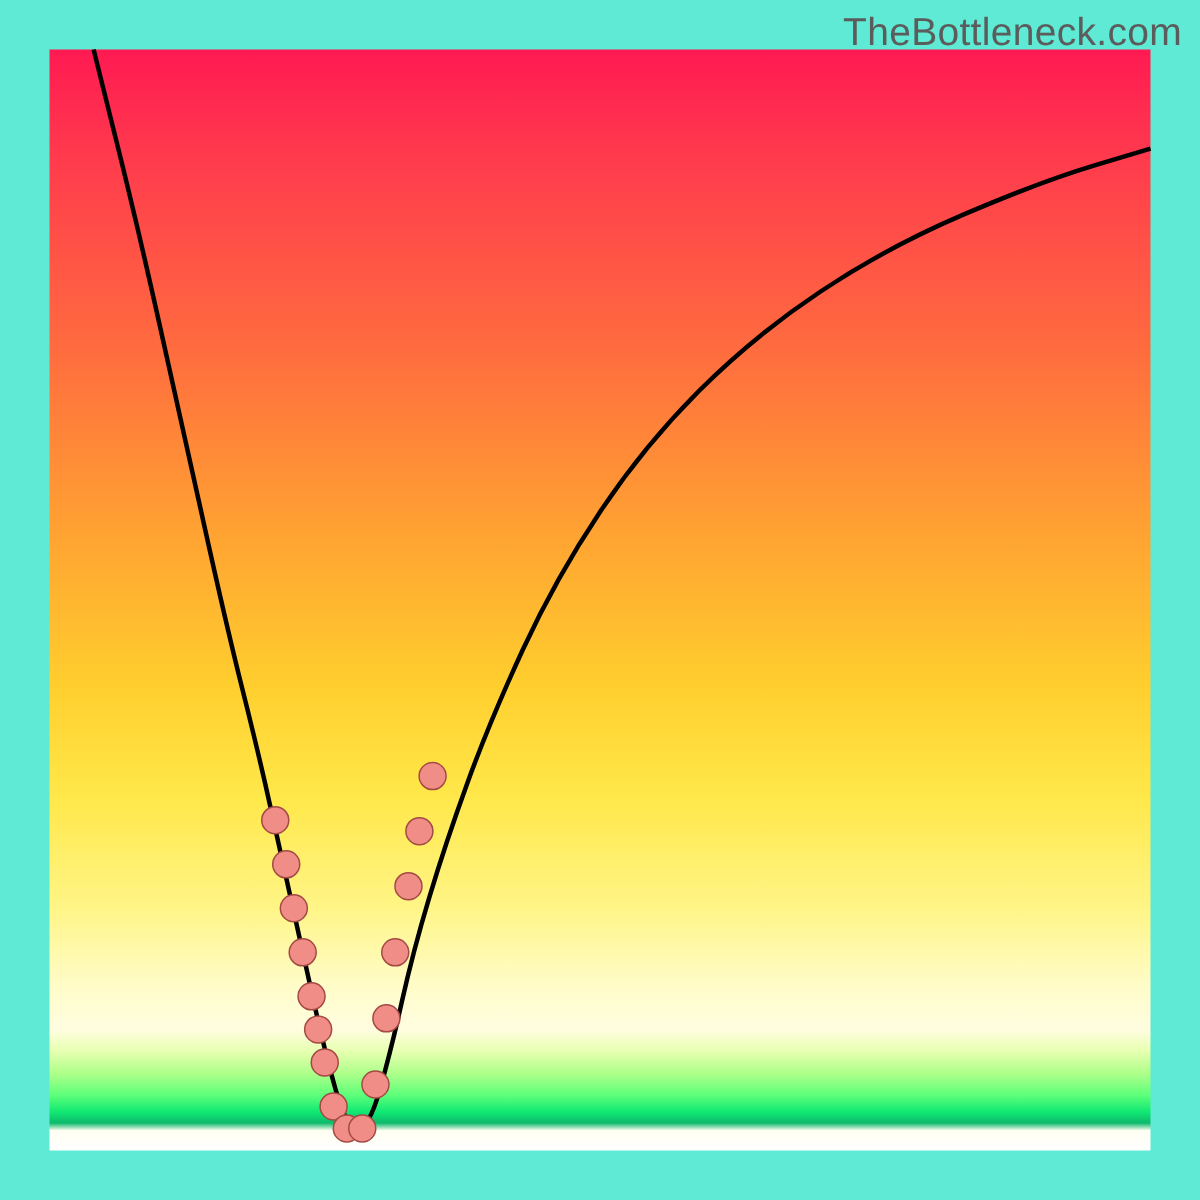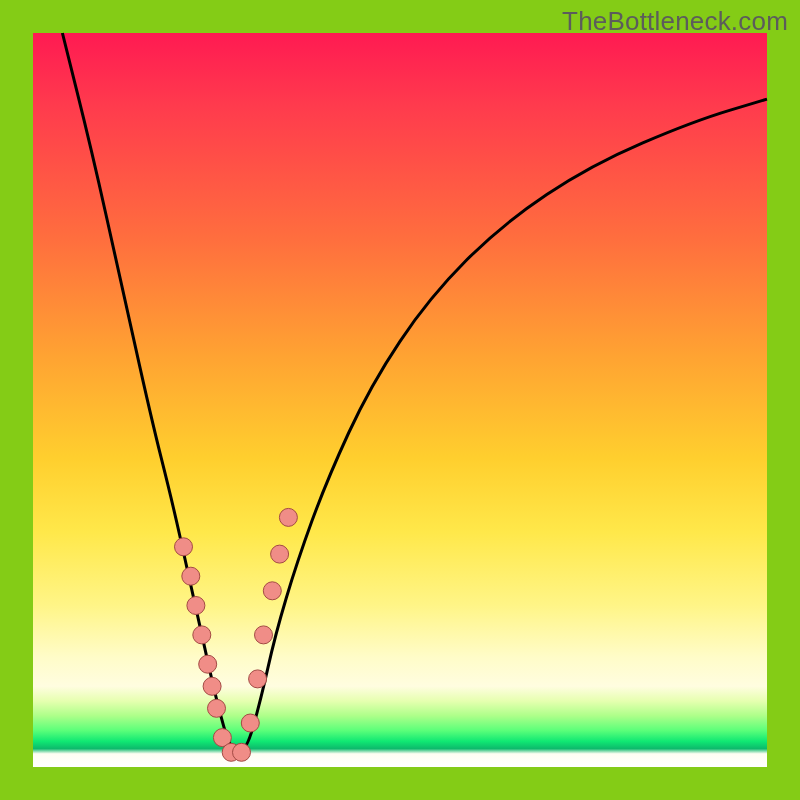--- a/index.html
+++ b/index.html
@@ -10,21 +10,21 @@
     overflow: hidden;
     background: #000;
     font-family: Arial, Helvetica, sans-serif;
   }
   .frame {
     position: absolute;
     left: 0;
     top: 0;
     width: 800px;
     height: 800px;
-    background: #84cc16;
+    background: #5eead4;
   }
   .plot-area {
     position: absolute;
     left: 33px;
     top: 33px;
     width: 734px;
     height: 734px;
     
     background: linear-gradient(
       to bottom,

